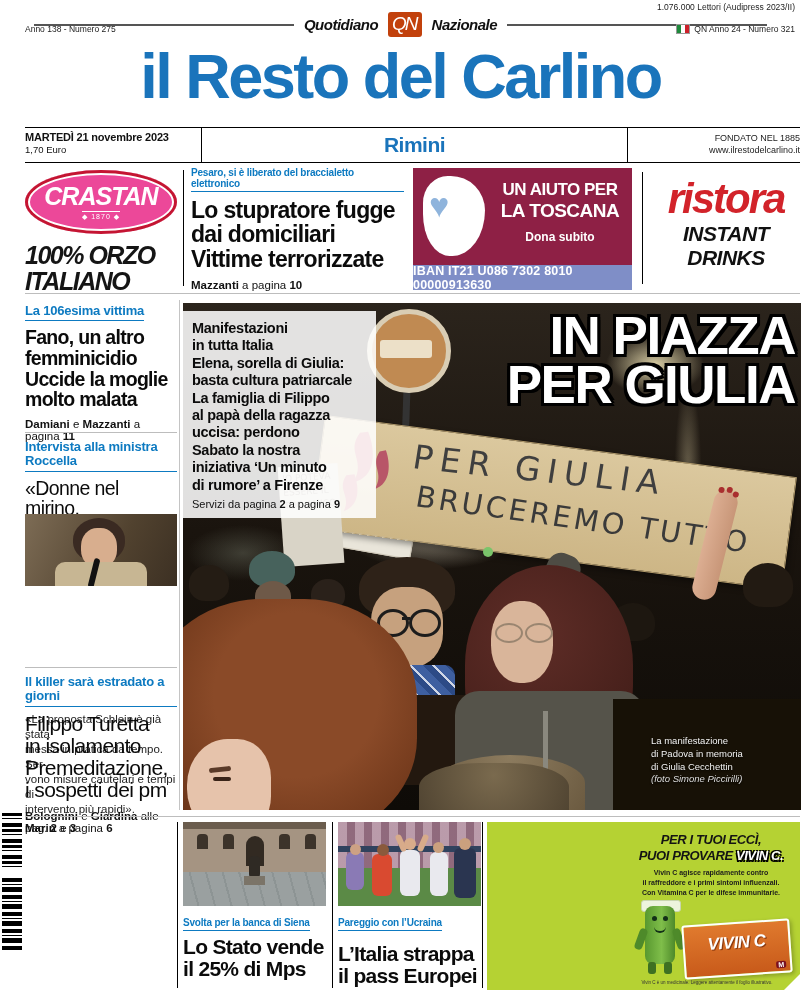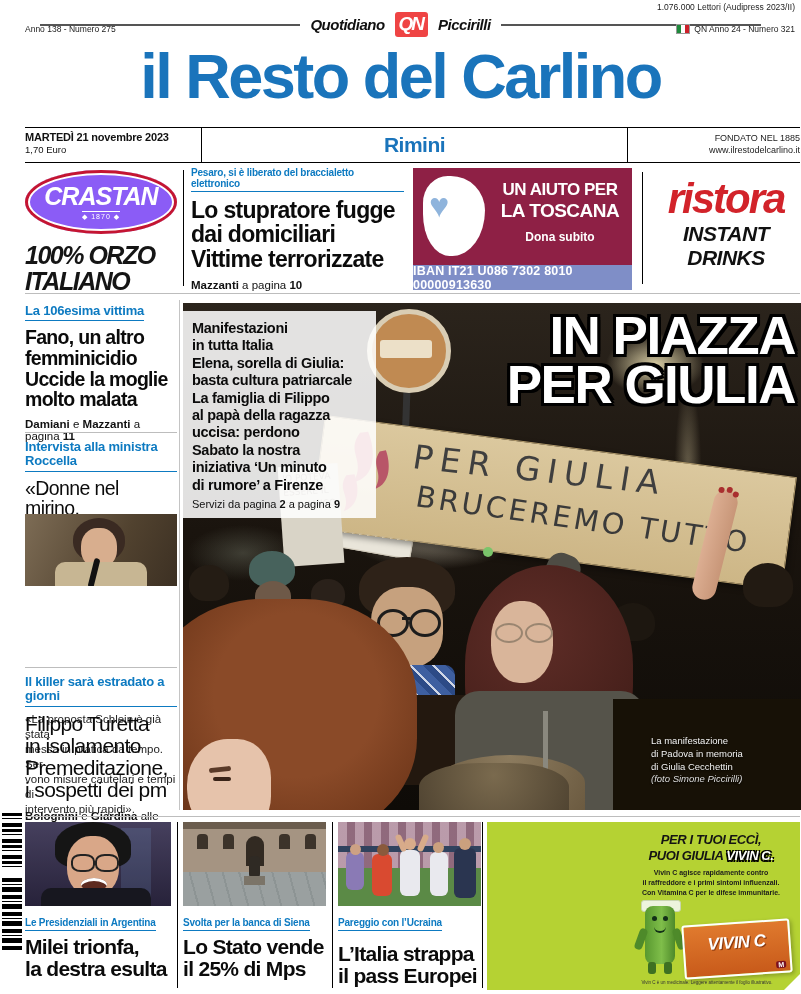--- a/index.html
+++ b/index.html
@@ -4,21 +4,21 @@
 <style>
   html,body{margin:0;padding:0;background:#e8e8e8;font-family:"Liberation Sans",sans-serif;color:#111;}
   .page{position:relative;width:801px;height:994px;background:#fff;overflow:hidden;margin:0 auto;}
   .abs{position:absolute;}
   .lines{white-space:pre-line;}
   
   .readers{top:2px;right:6px;font-size:8.5px;color:#222;}
   .qnrow{top:12px;left:0;width:100%;display:flex;align-items:center;justify-content:center;gap:10px;}
   .qnrule{width:260px;border-top:2px solid #555;}
   .qnlabel{font-size:15px;font-weight:700;font-style:italic;letter-spacing:-0.5px;white-space:nowrap;}
-  .qnlogo{font-size:19px;font-weight:700;font-style:italic;letter-spacing:-2px;background:#ef4444;color:#fff;padding:1px 5px 2px 4px;border-radius:3px;text-align:right;}
+  .qnlogo{font-size:19px;font-weight:400;font-style:italic;letter-spacing:-2px;background:#c2410c;color:#fff;padding:1px 5px 2px 4px;border-radius:3px;text-align:right;}
   .issueL{top:24px;left:25px;font-size:8.5px;color:#222;}
   .issueR{top:24px;right:6px;font-size:8.5px;color:#222;display:flex;align-items:center;gap:4px;}
   .flag{display:inline-block;width:12px;height:8px;background:linear-gradient(90deg,#1e8a3c 0 33%,#fff 33% 66%,#cd212a 66%);border:0.5px solid #999;}
   
   .mast{top:36px;left:0;width:100%;text-align:center;font-size:63px;font-weight:700;letter-spacing:-2.5px;color:#1a74bb;line-height:1.3;}
   .dateband{top:127px;left:25px;width:775px;height:34px;border-top:1.5px solid #000;border-bottom:1.5px solid #000;display:flex;}
   .db-left{width:176px;padding-top:3px;}
   .db-date{font-size:11px;font-weight:700;letter-spacing:-0.2px;}
   .db-price{font-size:9.5px;margin-top:1px;}
   .db-center{flex:1;border-left:1px solid #000;border-right:1px solid #000;display:flex;align-items:center;justify-content:center;}
@@ -27,21 +27,21 @@
   
   .kicker{display:inline-block;color:#0d7ac1;font-weight:700;font-size:13px;letter-spacing:-0.2px;border-bottom:1.5px solid #0d7ac1;padding-bottom:2px;line-height:1.1;}
   .kicker.sm{font-size:10px;}
   .hl{font-weight:700;letter-spacing:-0.7px;line-height:1.06;color:#0b0b0b;}
   .hl.light{font-weight:400;letter-spacing:-0.6px;}
   .byline{font-size:11.5px;color:#111;}
   .byline .b{font-weight:700;}
   .hr{border-top:1px solid #bdbdbd;}
   .vr{border-left:1px solid #000;}
   
-  .crastan-oval{left:0;top:2px;width:152px;height:64px;background:#8b5cf6;border-radius:50%;box-shadow:inset 0 0 0 3px #c41532, inset 0 0 0 5px #fff;display:flex;flex-direction:column;align-items:center;justify-content:center;}
+  .crastan-oval{left:0;top:2px;width:152px;height:64px;background:#ec4899;border-radius:50%;box-shadow:inset 0 0 0 3px #c41532, inset 0 0 0 5px #fff;display:flex;flex-direction:column;align-items:center;justify-content:center;}
   .crastan-brand{color:#fff;font-weight:700;font-style:italic;font-size:25px;letter-spacing:-1px;line-height:1;}
   .crastan-year{color:#fff;font-size:7px;letter-spacing:1px;margin-top:2px;border-top:1px solid #fff;padding-top:1px;}
   .crastan-claim{left:0;top:74px;width:152px;font-size:25px;font-weight:700;font-style:italic;letter-spacing:-1.5px;line-height:1.05;color:#151515;white-space:pre-line;}
   
   .tosc{left:413px;top:168px;width:219px;height:122px;}
   .tosc-main{position:absolute;inset:0 0 25px 0;background:#8e2045;}
   .tosc-strip{position:absolute;left:0;right:0;bottom:0;height:25px;background:#7f8ec7;color:#fff;font-weight:700;font-size:12.5px;display:flex;align-items:center;justify-content:center;letter-spacing:0.2px;}
   .tosc-shape{position:absolute;left:10px;top:8px;width:62px;height:80px;background:#fff;border-radius:42% 58% 55% 45% / 35% 45% 60% 55%;}
   .tosc-heart{position:absolute;left:16px;top:18px;font-size:34px;color:#8fb4dc;}
   .tosc-l1{position:absolute;left:78px;top:12px;width:138px;text-align:center;color:#fff;font-weight:700;font-size:17px;letter-spacing:-0.5px;}
@@ -101,21 +101,21 @@
 </head>
 <body>
 
 <div class="page">
 
   <div class="abs readers">1.076.000 Lettori (Audipress 2023/II)</div>
   <div class="abs qnrow">
     <span class="qnrule"></span>
     <span class="qnlabel">Quotidiano</span>
     <span class="qnlogo">QN</span>
-    <span class="qnlabel">Piccirilli</span>
+    <span class="qnlabel">Nazionale</span>
     <span class="qnrule"></span>
   </div>
   <div class="abs issueL">Anno 138 - Numero 275</div>
   <div class="abs issueR">
     <span class="flag"></span>
     <span>QN Anno 24 - Numero 321</span>
   </div>
 
   <div class="abs mast">il Resto del Carlino</div>
 
@@ -321,35 +321,20 @@
 di Giulia Cecchettin</div>
       <div class="credit">(foto Simone Piccirilli)</div>
     </div>
   </div>
 
   <div class="abs hr" style="left:25px;top:816px;width:775px;"></div>
 
   <div class="abs barcode"></div>
   <div class="abs barcode2"></div>
 
-  <div class="abs" style="left:25px;top:822px;width:146px;">
-    <div class="bphoto" style="left:0;top:0;width:146px;height:84px;background:linear-gradient(180deg,#46405e,#27223a);">
-      <div class="abs" style="left:96px;top:6px;width:30px;height:70px;background:rgba(120,160,210,0.18);"></div>
-      <div class="abs" style="left:30px;top:0;width:76px;height:46px;background:#151515;border-radius:50% 50% 30% 30%;"></div>
-      <div class="abs" style="left:42px;top:14px;width:52px;height:60px;background:#d9a788;border-radius:45%;"></div>
-      <div class="abs" style="left:46px;top:32px;width:20px;height:14px;border:2.5px solid #222;border-radius:40%;"></div>
-      <div class="abs" style="left:70px;top:32px;width:20px;height:14px;border:2.5px solid #222;border-radius:40%;"></div>
-      <div class="abs" style="left:56px;top:56px;width:26px;height:13px;background:#5e2b20;border-radius:50%;box-shadow:inset 0 3px 0 #fff;"></div>
-      <div class="abs" style="left:16px;top:66px;width:110px;height:20px;background:#17171f;border-radius:10px 10px 0 0;"></div>
-    </div>
-    <div style="margin-top:90px;"><span class="kicker sm">Le Presidenziali in Argentina</span></div>
-    <div class="hl lines" style="font-size:21px;margin-top:5px;">Milei trionfa,
-la destra esulta</div>
-
-  </div>
 
   <div class="abs vr" style="left:177px;top:822px;height:166px;"></div>
 
   <div class="abs" style="left:183px;top:822px;width:143px;">
     <div class="bphoto" style="left:0;top:0;width:143px;height:84px;background:#a59482;">
       <div class="abs" style="left:0;top:0;width:143px;height:7px;background:#6b5d4e;"></div>
       <div class="abs" style="left:14px;top:12px;width:11px;height:15px;background:#3c332a;border-radius:4px 4px 0 0;"></div>
       <div class="abs" style="left:40px;top:12px;width:11px;height:15px;background:#3c332a;border-radius:4px 4px 0 0;"></div>
       <div class="abs" style="left:96px;top:12px;width:11px;height:15px;background:#3c332a;border-radius:4px 4px 0 0;"></div>
       <div class="abs" style="left:122px;top:12px;width:11px;height:15px;background:#3c332a;border-radius:4px 4px 0 0;"></div>
@@ -389,21 +374,21 @@
     <div class="byline" style="margin-top:7px;">
       <span class="b">Franci, Grilli</span><span> e </span><span class="b">Turrini</span><span> nel </span>
     </div>
   </div>
 
   <div class="abs vr" style="left:482px;top:822px;height:166px;"></div>
 
   <div class="abs vivin">
     <div class="v-head">
       <div>PER I TUOI ECCÌ,</div>
-      <div><span>PUOI GIULIA </span><span class="v-brand">VIVIN C.</span></div>
+      <div><span>PUOI PROVARE </span><span class="v-brand">VIVIN C.</span></div>
     </div>
     <div class="v-body lines">Vivin C agisce rapidamente contro
 il raffreddore e i primi sintomi influenzali.
 Con Vitamina C per le difese immunitarie.</div>
     <div class="v-cap"></div>
     <div class="v-tube">
       <div class="abs" style="left:7px;top:10px;width:5px;height:5px;background:#123018;border-radius:50%;"></div>
       <div class="abs" style="left:18px;top:10px;width:5px;height:5px;background:#123018;border-radius:50%;"></div>
       <div class="abs" style="left:9px;top:19px;width:12px;height:6px;border-bottom:2px solid #123018;border-radius:0 0 8px 8px;"></div>
       <div class="abs" style="left:-8px;top:22px;width:8px;height:22px;background:#4e8a2a;border-radius:4px;transform:rotate(20deg);"></div>

